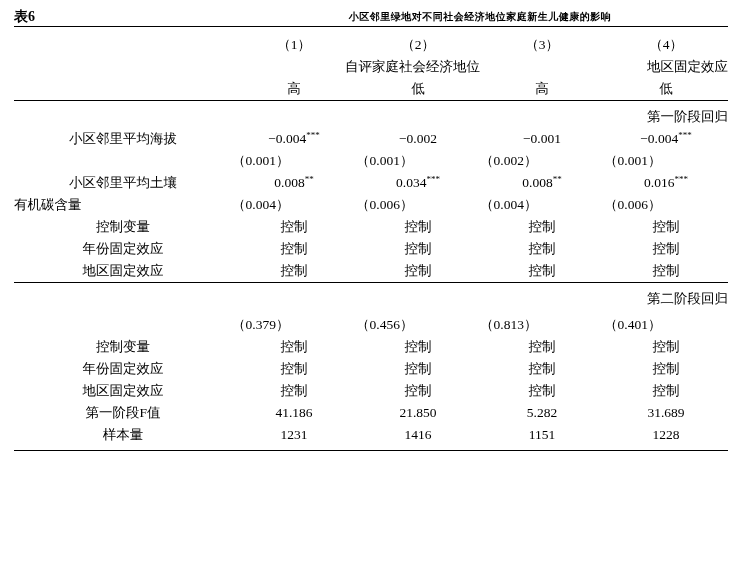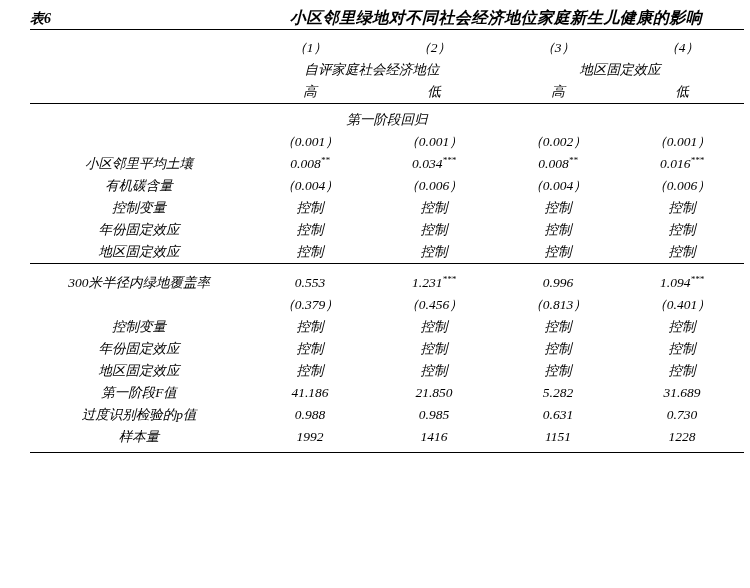--- a/index.html
+++ b/index.html
@@ -10,24 +10,23 @@
   body {
     width: 750px;
     height: 588px;
     font-family: "Liberation Serif", "DejaVu Serif", serif;
     color: #000000;
     position: relative;
     overflow: hidden;
   }
   .table-wrap {
     position: absolute;
-    left: 30px;
+    left: 14px;
     top: 8px;
     width: 714px;
-    font-style: italic;
   }
   table.t6 {
     width: 100%;
     border-collapse: collapse;
     font-size: 13.5px;
   }
   table.t6 td {
     padding: 0;
     vertical-align: middle;
   }
@@ -36,21 +35,21 @@
     padding-bottom: 6px;
   }
   .tbl-label {
     font-weight: bold;
     font-size: 14px;
     white-space: nowrap;
     padding-left: 10px;
   }
   .tbl-title {
     font-weight: bold;
-    font-size: 16px;
+    font-size: 10px;
     text-align: center;
     letter-spacing: 0.5px;
   }
   .rule-top td {
     border-bottom: 1.6px solid #000;
     height: 0;
     font-size: 0;
     line-height: 0;
   }
   .rule-mid td {
@@ -65,46 +64,46 @@
     font-size: 0;
     line-height: 0;
   }
   .colnum td, .colmodel td {
     text-align: center;
     font-size: 13.5px;
     height: 22px;
   }
   .colnum td.firstcol, .colmodel td.firstcol { text-align: left; }
   .grouphdr td {
-    text-align: center;
+    text-align: right;
     height: 22px;
     font-size: 13.5px;
   }
   .subhdr td {
     text-align: center;
     height: 22px;
     font-size: 13.5px;
   }
   .sec-row td {
-    text-align: center;
+    text-align: right;
     height: 23px;
     font-size: 13.5px;
     padding-left: 2px;
   }
   .datarow td {
     text-align: center;
     height: 22px;
     font-size: 13.5px;
   }
   .datarow td.label {
     text-align: center;
     padding-left: 0;
   }
   .se td {
-    text-align: center;
+    text-align: left;
     height: 22px;
     font-size: 13.5px;
   }
   sup {
     font-size: 9px;
     vertical-align: super;
     line-height: 0;
   }
   .col0 { width: 218px; }
   .colx { width: 124px; }
@@ -166,20 +165,27 @@
         </tr>
 
     <tr class="spacer-row-sm">
           <td colspan="5"></td>
         </tr>
 
     <tr class="sec-row">
       <td colspan="5">第一阶段回归</td>
     </tr>
 
+    <tr class="datarow">
+      <td class="label">小区邻里平均海拔</td>
+      <td><span>−0.004</span><sup>***</sup></td>
+      <td><span>−0.002</span><sup></sup></td>
+      <td><span>−0.001</span><sup></sup></td>
+      <td><span>−0.004</span><sup>***</sup></td>
+    </tr>
     <tr class="se">
       <td></td>
       <td>（0.001）</td>
       <td>（0.001）</td>
       <td>（0.002）</td>
       <td>（0.001）</td>
     </tr>
 
     <tr class="datarow">
       <td class="label">小区邻里平均土壤</td>
@@ -221,32 +227,28 @@
     </tr>
 
     <tr class="rule-mid">
           <td colspan="5"></td>
         </tr>
 
     <tr class="spacer-row-sm">
           <td colspan="5"></td>
         </tr>
 
+    <tr class="sec-row">
+      <td colspan="5">第二阶段回归</td>
+    </tr>
 
     <tr class="spacer-row-sm">
           <td colspan="5"></td>
         </tr>
 
-    <tr class="datarow">
-      <td class="label">300米半径内绿地覆盖率</td>
-      <td><span>0.553</span><sup></sup></td>
-      <td><span>1.231</span><sup>***</sup></td>
-      <td><span>0.996</span><sup></sup></td>
-      <td><span>1.094</span><sup>***</sup></td>
-    </tr>
     <tr class="se">
       <td></td>
       <td>（0.379）</td>
       <td>（0.456）</td>
       <td>（0.813）</td>
       <td>（0.401）</td>
     </tr>
 
     <tr class="datarow">
       <td class="label">控制变量</td>
@@ -273,31 +275,24 @@
     </tr>
 
     <tr class="datarow">
       <td class="label">第一阶段F值</td>
       <td>41.186</td>
       <td>21.850</td>
       <td>5.282</td>
       <td>31.689</td>
     </tr>
 
-    <tr class="datarow">
-      <td class="label">过度识别检验的p值</td>
-      <td>0.988</td>
-      <td>0.985</td>
-      <td>0.631</td>
-      <td>0.730</td>
-    </tr>
 
     <tr class="datarow">
       <td class="label">样本量</td>
-      <td>1992</td>
+      <td>1231</td>
       <td>1416</td>
       <td>1151</td>
       <td>1228</td>
     </tr>
 
     <tr class="spacer-row-sm">
           <td colspan="5"></td>
         </tr>
     <tr class="rule-bottom">
           <td colspan="5"></td>

